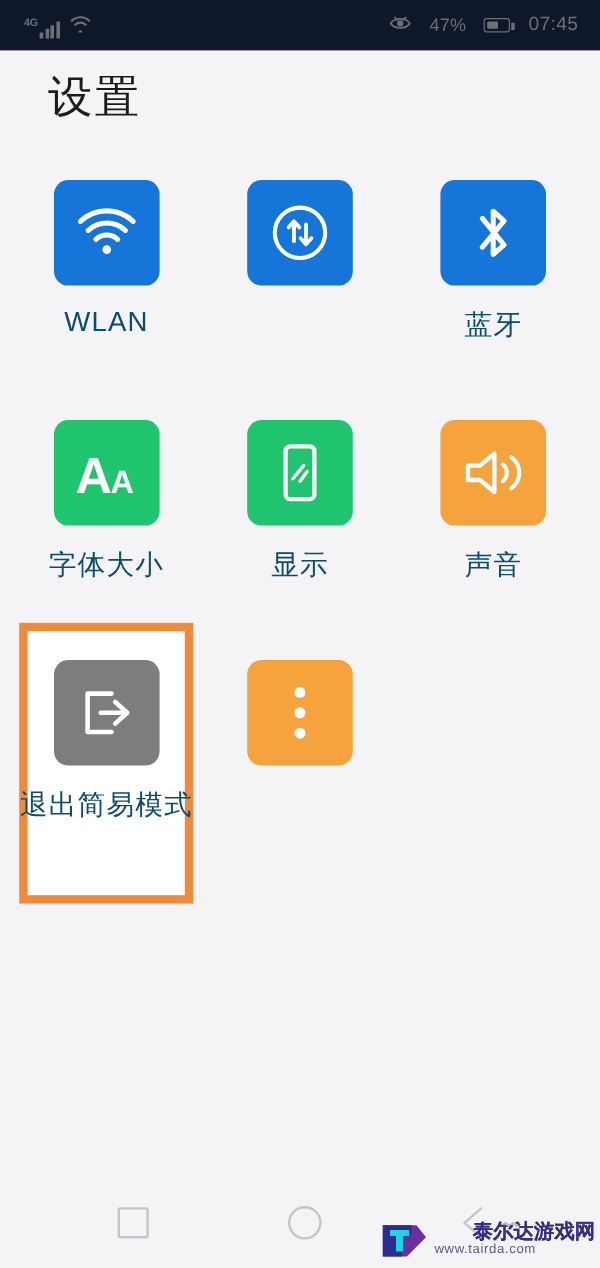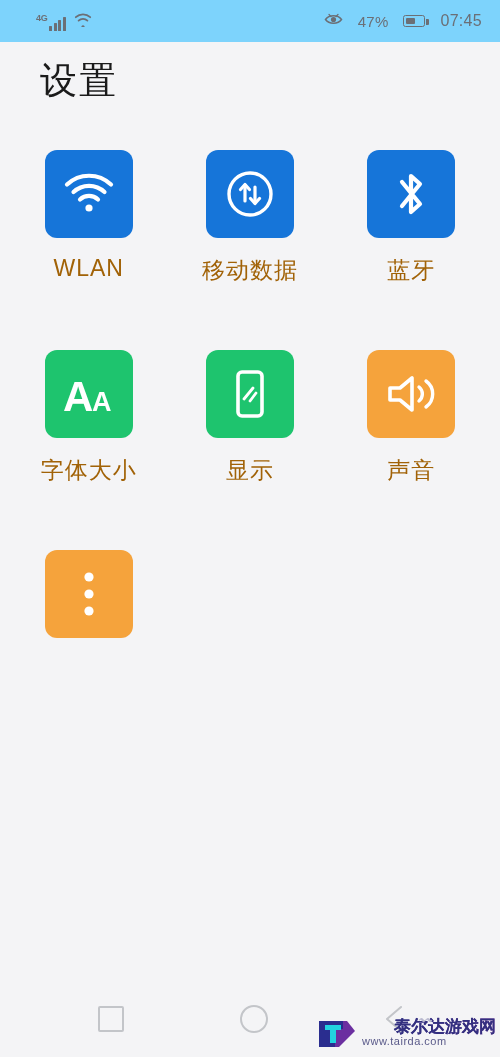--- a/index.html
+++ b/index.html
@@ -13,22 +13,22 @@
     position:relative;
     width:500px; height:1057px;
     background:#f4f4f6;
     display:flex; flex-direction:column;
   }
 
   
   .statusbar {
     height:42px; flex:0 0 42px;
     display:flex; align-items:center; justify-content:space-between;
-    padding:0 18px 0 36px;
-    background:#7dd3fc;
+    padding:0 18px 0 20px;
+    background:#0f172a;
     color:#6b6f76;
   }
   .sb-left { display:flex; align-items:flex-end; gap:7px; }
   .sb-right { display:flex; align-items:center; gap:15px; }
   .net-group { display:flex; align-items:flex-end; gap:2px; }
   .net-label { font-size:9px; line-height:9px; font-weight:bold; margin-bottom:8px; letter-spacing:-.3px;}
   .bars { display:flex; align-items:flex-end; gap:1.5px; height:15px; }
   .bars i { display:block; width:3px; background:#6b6f76; border-radius:.5px; }
   .bars i:nth-child(1){height:5px;}
   .bars i:nth-child(2){height:8px;}
@@ -78,21 +78,21 @@
 
   .tile {
     width:88px; height:88px;
     border-radius:12px;
     display:flex; align-items:center; justify-content:center;
   }
   .tile svg { display:block; }
   .cell-label {
     margin-top:17px;
     font-size:23px;
-    color:#a16207;
+    color:#0c4a6e;
     letter-spacing:1px;
     white-space:nowrap;
   }
 
   
   .navbar {
     flex:0 0 76px;
     display:flex; align-items:center; justify-content:space-around;
     padding:0 40px;
     position:relative;
@@ -180,21 +180,20 @@
     <div class="cell">
       <div class="tile" style="background:#1675d9">
         <svg width="56" height="56" viewBox="0 0 56 56">
           <circle cx="28" cy="28" r="21" fill="none" stroke="#fff" stroke-width="3.4"></circle>
           <path d="M23 35 L23 19" stroke="#fff" stroke-width="3.2" stroke-linecap="round"></path>
           <path d="M18.5 23.5 L23 18.5 L27.5 23.5" stroke="#fff" stroke-width="3.2" fill="none" stroke-linecap="round" stroke-linejoin="round"></path>
           <path d="M33 21 L33 37" stroke="#fff" stroke-width="3.2" stroke-linecap="round"></path>
           <path d="M28.5 32.5 L33 37.5 L37.5 32.5" stroke="#fff" stroke-width="3.2" fill="none" stroke-linecap="round" stroke-linejoin="round"></path>
         </svg>
       </div>
-      <div class="cell-label">移动数据</div>
     </div>
 
     <div class="cell">
       <div class="tile" style="background:#1675d9">
         <svg width="40" height="58" viewBox="0 0 40 58">
           <path d="M11 17 L29 39 L20 47 L20 11 L29 19 L11 41" stroke="#fff" stroke-width="4.2" fill="none" stroke-linecap="round" stroke-linejoin="round"></path>
         </svg>
       </div>
       <div class="cell-label">蓝牙</div>
     </div>
@@ -224,20 +223,30 @@
       <div class="tile" style="background:#f5a33c">
         <svg width="56" height="48" viewBox="0 0 56 48">
           <path d="M7 18 L17 18 L29 8 L29 40 L17 30 L7 30 Z" fill="none" stroke="#fff" stroke-width="3.6" stroke-linejoin="round"></path>
           <path d="M36 17 A9 9 0 0 1 36 31" stroke="#fff" stroke-width="3.4" fill="none" stroke-linecap="round"></path>
           <path d="M43 11 A16 16 0 0 1 43 37" stroke="#fff" stroke-width="3.4" fill="none" stroke-linecap="round"></path>
         </svg>
       </div>
       <div class="cell-label">声音</div>
     </div>
 
+    <div class="cell highlight">
+      <div class="tile" style="background:#7d7d7d">
+        <svg width="54" height="50" viewBox="0 0 54 50">
+          <path d="M31 9 L11 9 L11 41 L31 41" fill="none" stroke="#fff" stroke-width="3.8" stroke-linecap="round" stroke-linejoin="round"></path>
+          <path d="M22 25 L43 25" stroke="#fff" stroke-width="3.8" stroke-linecap="round"></path>
+          <path d="M34 16 L44 25 L34 34" fill="none" stroke="#fff" stroke-width="3.8" stroke-linecap="round" stroke-linejoin="round"></path>
+        </svg>
+      </div>
+      <div class="cell-label">退出简易模式</div>
+    </div>
 
     <div class="cell">
       <div class="tile" style="background:#f5a33c">
         <svg width="22" height="54" viewBox="0 0 22 54">
           <circle cx="11" cy="10" r="4.6" fill="#fff"></circle>
           <circle cx="11" cy="27" r="4.6" fill="#fff"></circle>
           <circle cx="11" cy="44" r="4.6" fill="#fff"></circle>
         </svg>
       </div>
     </div>

